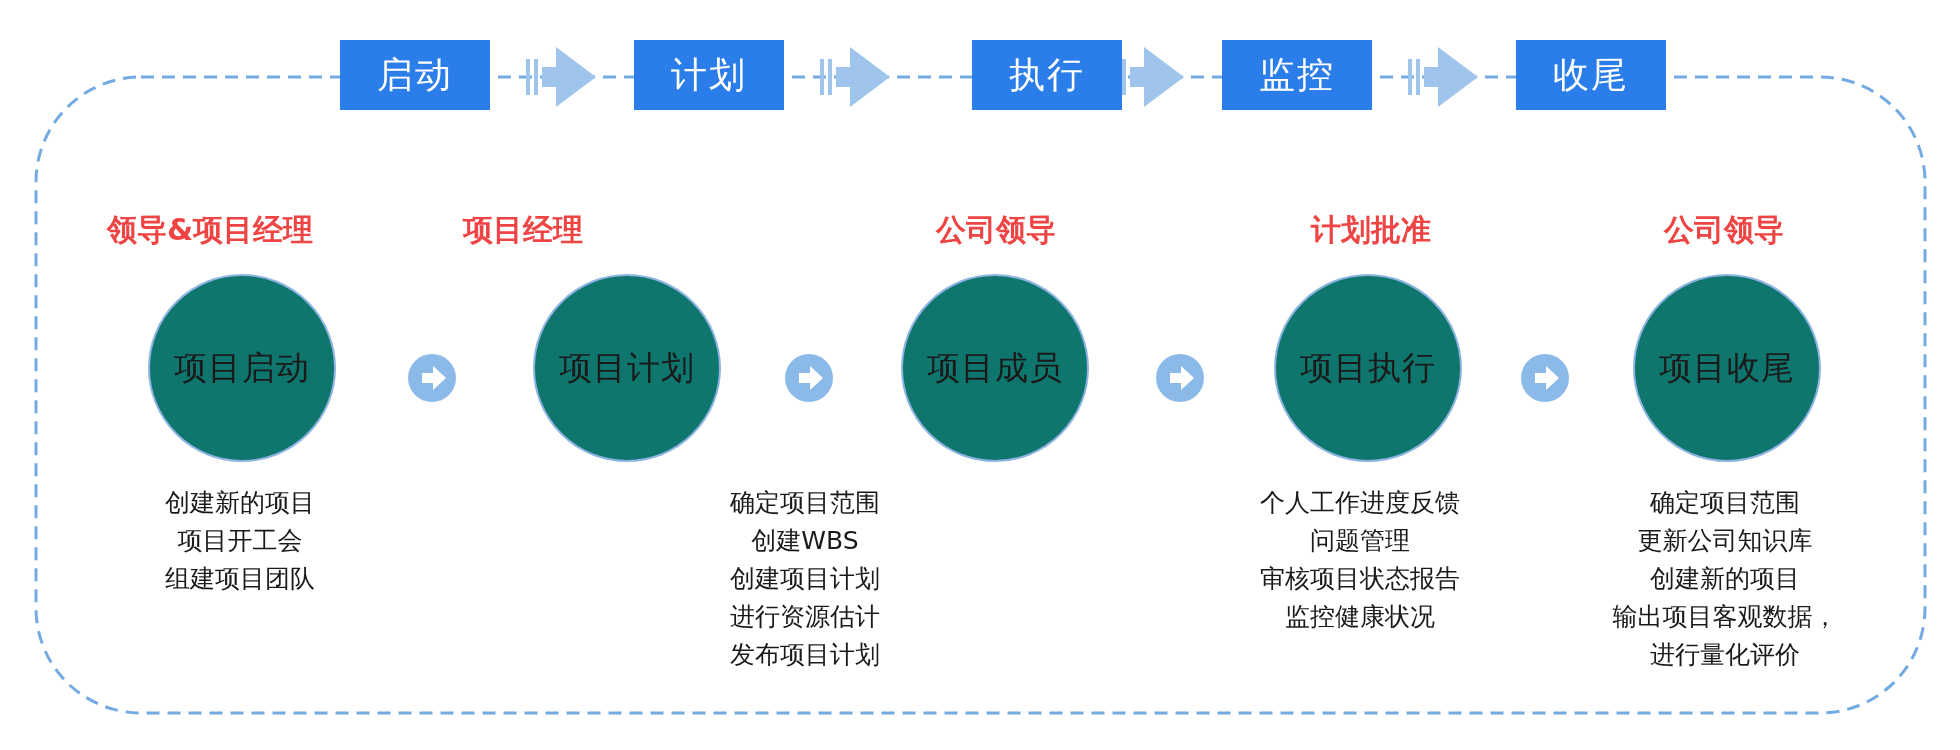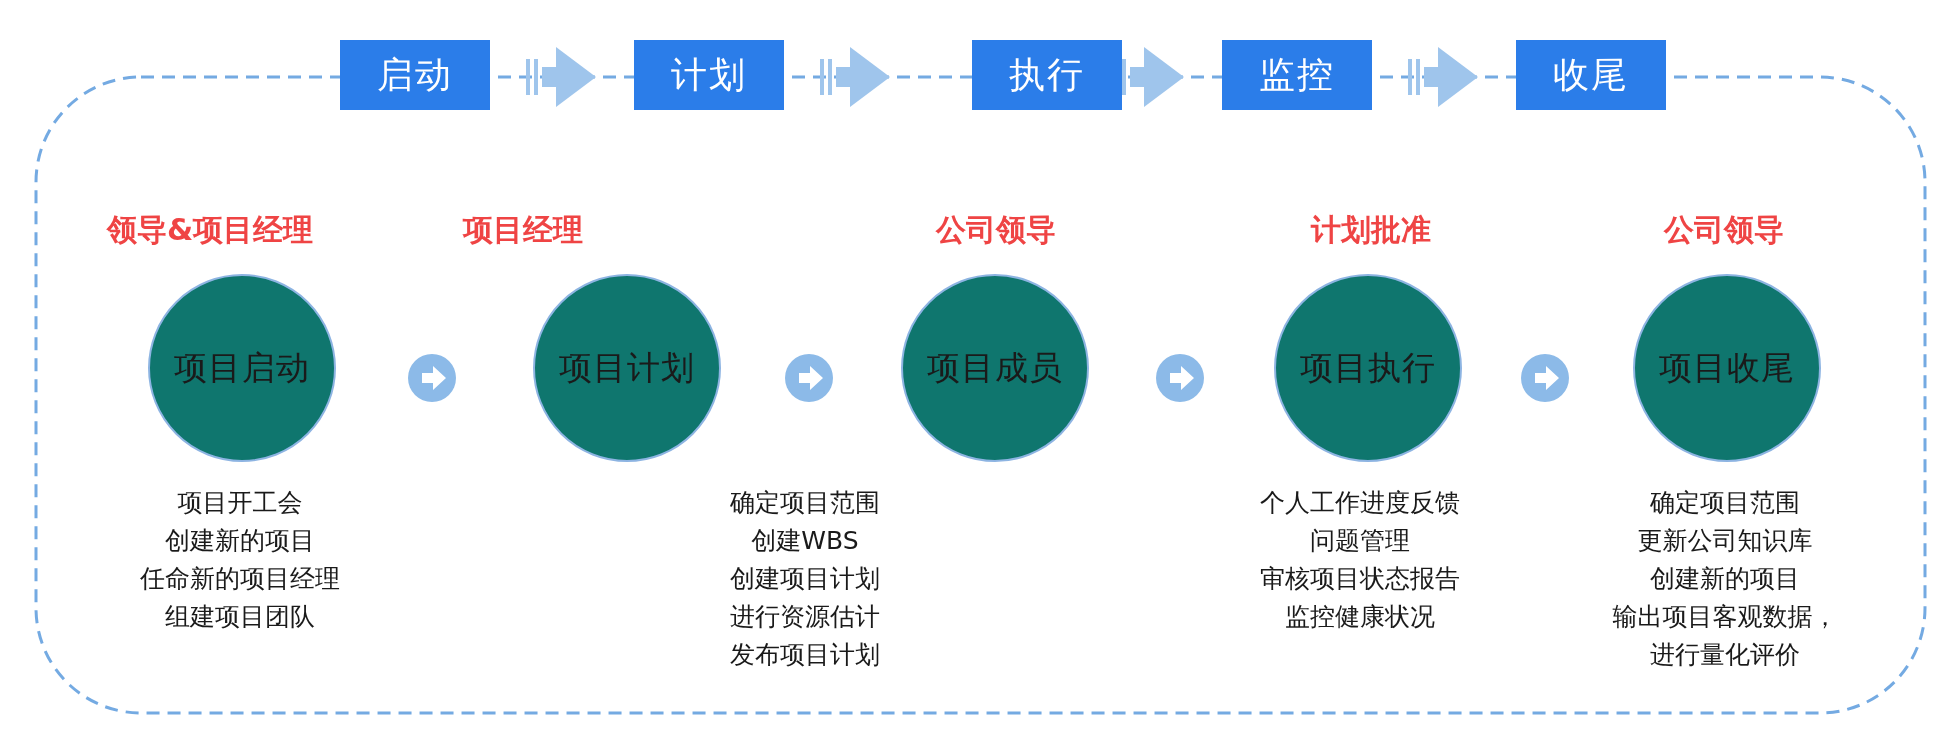--- a/index.html
+++ b/index.html
@@ -100,23 +100,22 @@
   <svg class="dot-arrow" style="left:1156px" width="48" height="48" viewBox="0 0 48 48">
     <circle cx="24" cy="24" r="24" fill="#8cbae8"></circle>
     <polygon points="14,19 25,19 25,12 38,24 25,36 25,29 14,29" fill="#ffffff"></polygon>
   </svg>
   <svg class="dot-arrow" style="left:1521px" width="48" height="48" viewBox="0 0 48 48">
     <circle cx="24" cy="24" r="24" fill="#8cbae8"></circle>
     <polygon points="14,19 25,19 25,12 38,24 25,36 25,29 14,29" fill="#ffffff"></polygon>
   </svg>
 
   <div class="task-list" style="left:70px">
+      <div class="task-line">创建新的项目</div>
       <div class="task-line">项目开工会</div>
-      <div class="task-line">创建新的项目</div>
-      <div class="task-line">任命新的项目经理</div>
       <div class="task-line">组建项目团队</div>
     </div>
   <div class="task-list" style="left:635px">
       <div class="task-line">确定项目范围</div>
       <div class="task-line">创建WBS</div>
       <div class="task-line">创建项目计划</div>
       <div class="task-line">进行资源估计</div>
       <div class="task-line">发布项目计划</div>
     </div>
   <div class="task-list" style="left:1190px">

